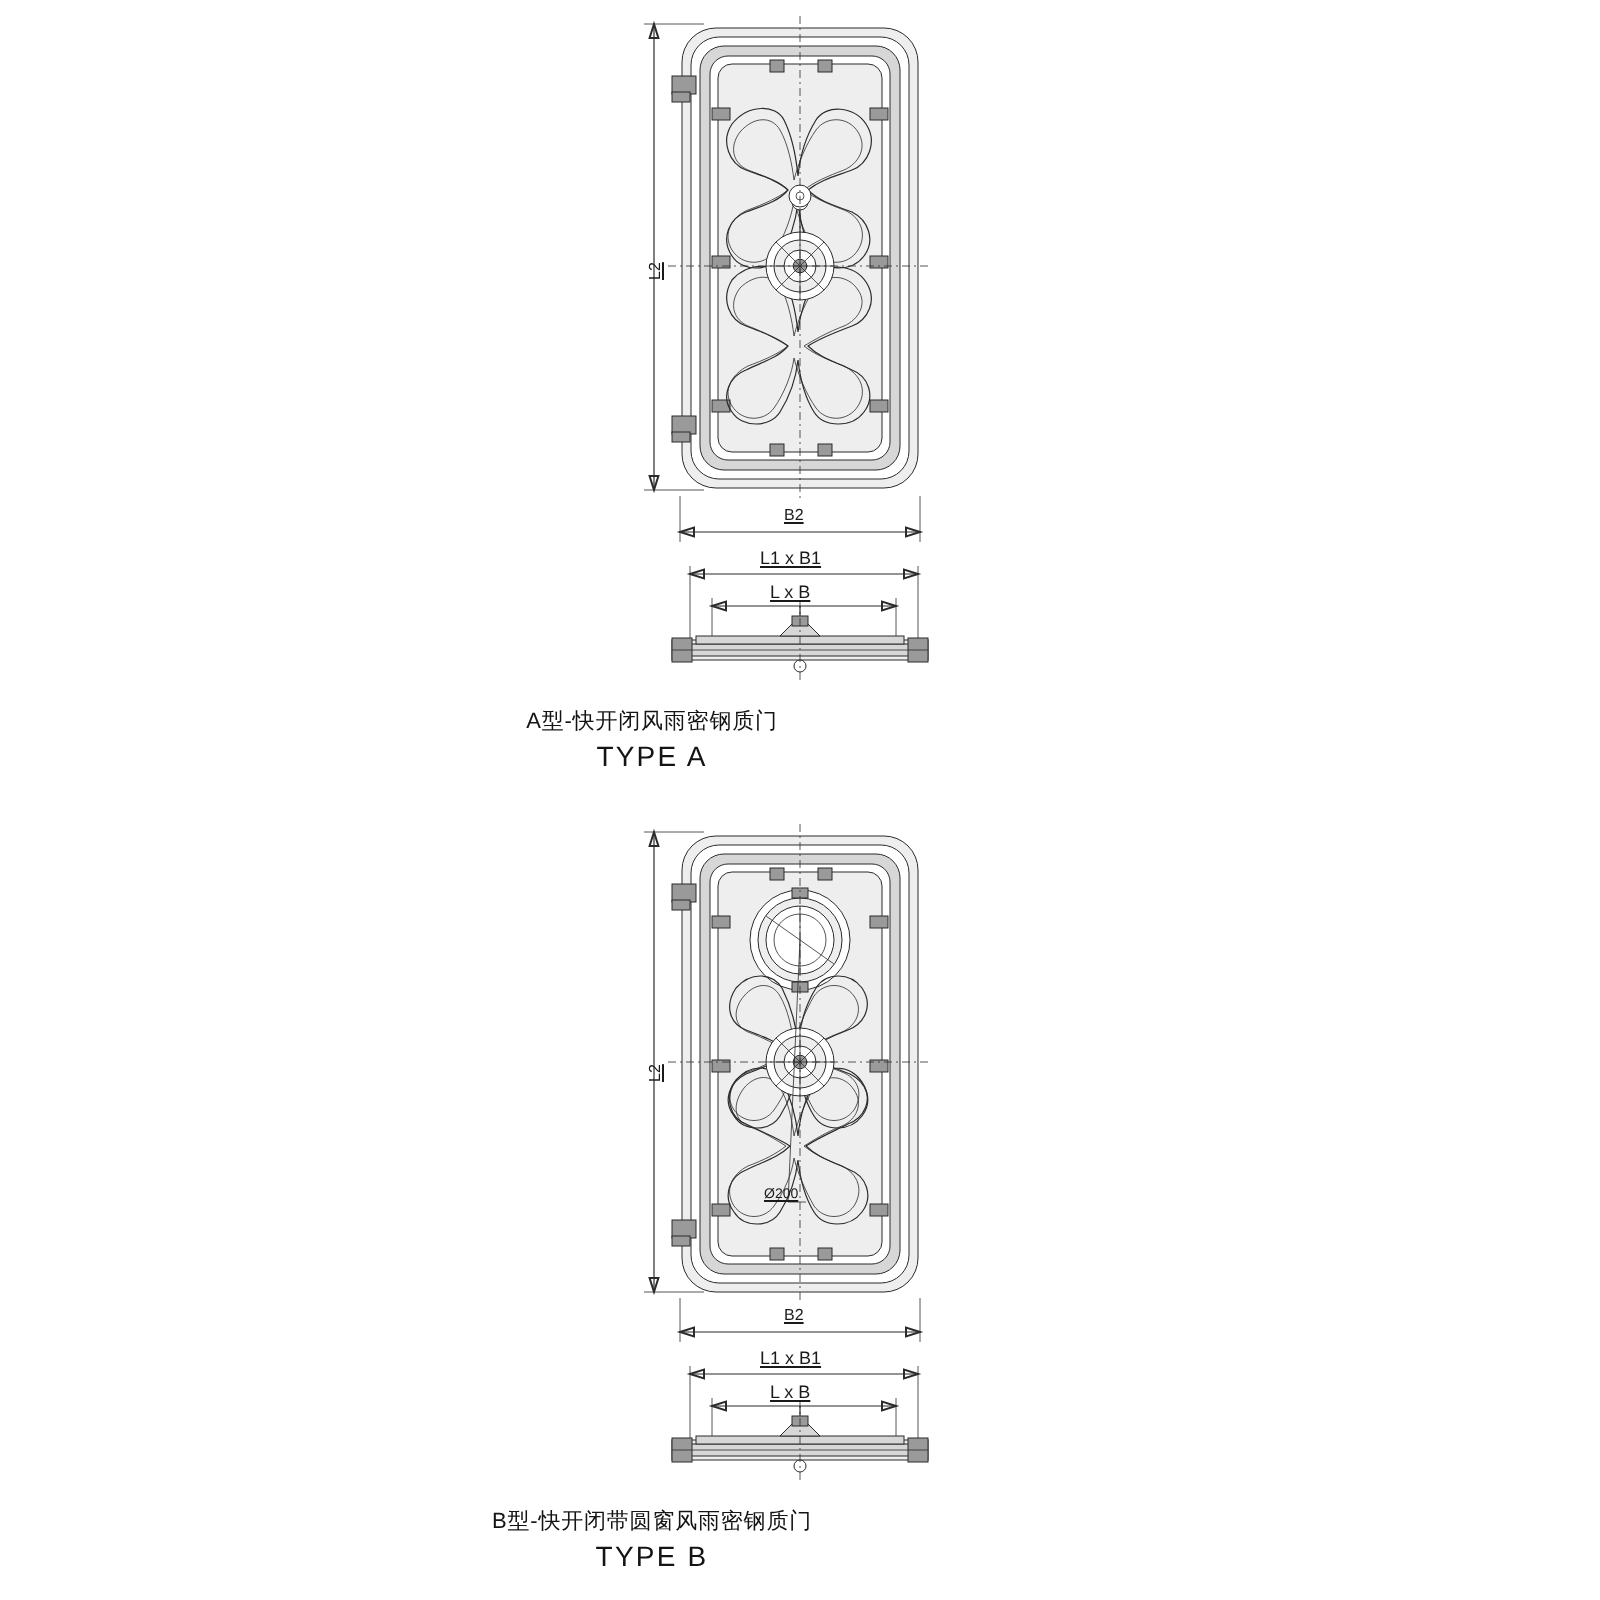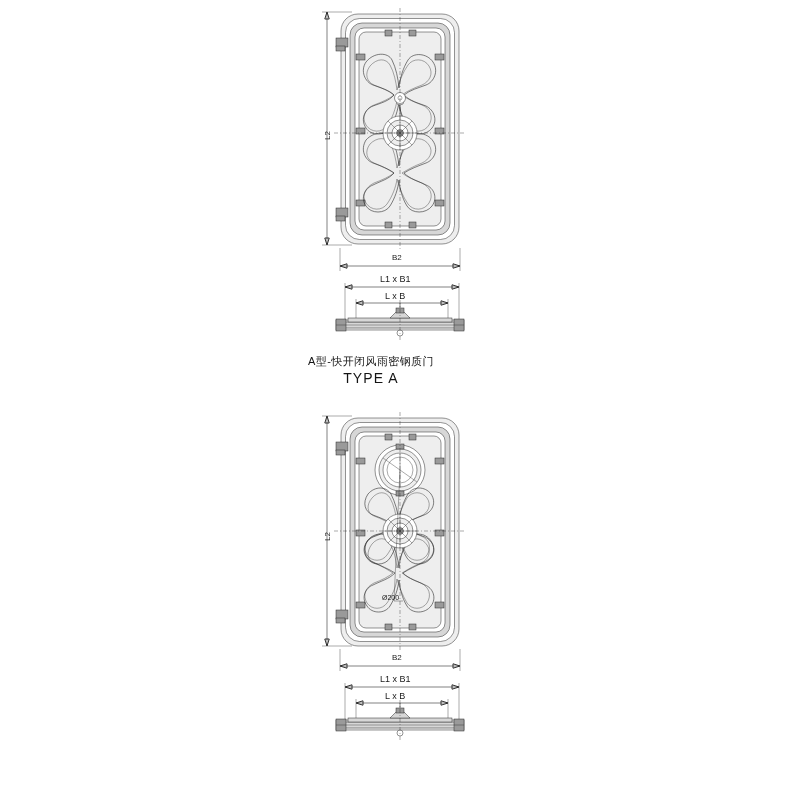--- a/index.html
+++ b/index.html
@@ -26,41 +26,41 @@
   }
   #block-a { top: 0px; height: 400px; }
   #block-b { top: 398px; height: 402px; }
 
   .caption {
     position: absolute;
     left: 0;
     width: 652px;
     text-align: center;
     line-height: 1.35;
-    padding-left: 45px;
   }
   .caption .cn {
     font-size: 11px;
     letter-spacing: 0.4px;
     color: #141414;
     display: block;
   }
   .caption .en {
     font-size: 14px;
     letter-spacing: 1.1px;
     color: #141414;
     display: block;
   }
 
   
   .dimlabel {
     position: absolute;
     font-size: 8px;
     color: #1a1a1a;
     white-space: nowrap;
+    text-decoration: underline;
   }
   .dimlabel.vert {
     transform: rotate(-90deg);
     transform-origin: 0 0;
   }
   svg { display: block; }
   .ln { stroke: #2b2b2b; fill: none; }
   .thin { stroke-width: 0.6; }
   .vthin { stroke-width: 0.4; }
   .dash { stroke-dasharray: 4 2 1 2; stroke-width: 0.4; }
@@ -325,15 +325,19 @@
         <line class="dash" x1="400" y1="302" x2="400" y2="342"></line>
       </g>
     </svg>
 
     <div class="dimlabel vert" style="left:323px; top:143px;">L2</div>
     <div class="dimlabel" style="left:392px; top:255px;">B2</div>
     <div class="dimlabel" style="left:382px; top:196px; font-size:7px;">Ø200</div>
     <div class="dimlabel" style="left:380px; top:276px; font-size:9px;">L1 x B1</div>
     <div class="dimlabel" style="left:385px; top:293px; font-size:9px;">L x B</div>
 
+    <div class="caption" style="top:356px;">
+      <span class="cn">B型-快开闭带圆窗风雨密钢质门</span>
+      <span class="en">TYPE B</span>
+    </div>
   </div>
 
 </div>
 
 </body></html>

